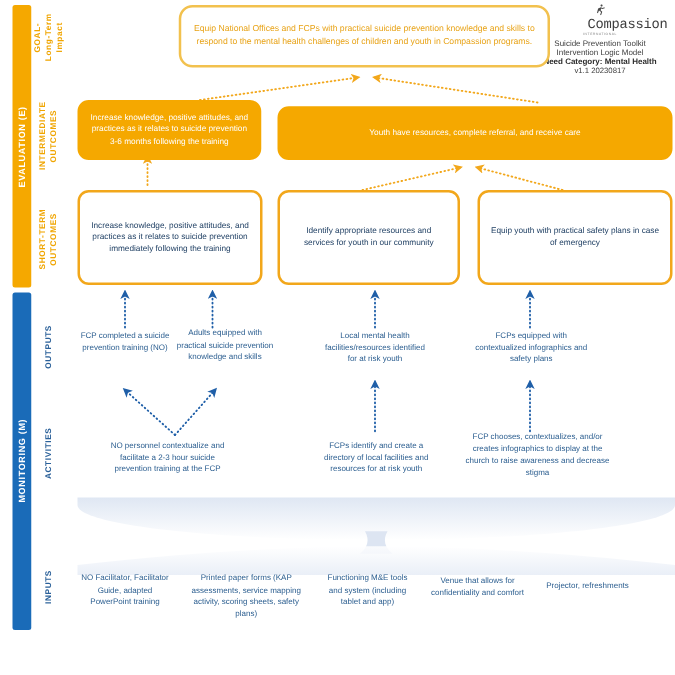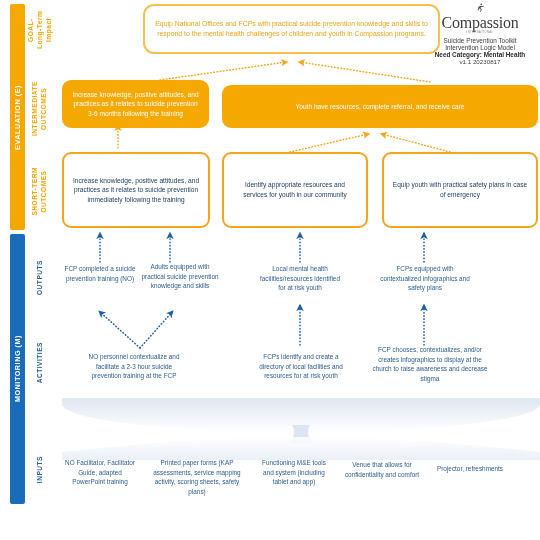--- a/index.html
+++ b/index.html
@@ -110,21 +110,21 @@
       <path d="M140,348 L100,312"></path>
       <path d="M140,348 L172,312"></path>
     </g>
   </svg>
 
   <div style="position:absolute;right:6px;top:2px;width:108px;text-align:center;">
     <div style="color:#3b3b3b;">
       <svg width="12" height="12" viewBox="0 0 24 24" style="display:block;margin:0 auto 1px;">
         <path d="M14.5 3.2c.9 0 1.6.7 1.6 1.6S15.4 6.4 14.5 6.4 12.9 5.7 12.9 4.8s.7-1.6 1.6-1.6zM9 9.5l4.4-2.1 2.6 1.2 3.2-.9.4 1.4-3.9 1.2-1.7-.7-1 2.9 2.6 2.1-1.9 5.6-1.5-.5 1.5-4.4-3.3-2.6L8.6 17l-1.4-.5L9 9.5z" fill="#4a4a4a"></path>
       </svg>
-      <div style="font-family:Liberation Serif, serif;font-size:16px;letter-spacing:-.2px;color:#3d3d3d;line-height:1;">Compassion</div>
+      <div style="font-family:Liberation Mono, monospace;font-size:11px;letter-spacing:-.2px;color:#3d3d3d;line-height:1;text-align:right;">Compassion</div>
       <div style="font-size:2.6px;letter-spacing:.5px;color:#7a7a7a;">INTERNATIONAL</div>
     </div>
     <div style="font-size:6.4px;color:#3d3d3d;margin-top:3px;">Suicide Prevention Toolkit</div>
     <div style="font-size:6.4px;color:#3d3d3d;">Intervention Logic Model</div>
     <div style="font-size:6.4px;color:#2b2b2b;font-weight:bold;">Need Category: Mental Health</div>
     <div style="font-size:6.2px;color:#3d3d3d;">v1.1 20230817</div>
   </div>
 
   <div class="rail-bar" id="rail-eval">
     <span>EVALUATION (E)</span>

